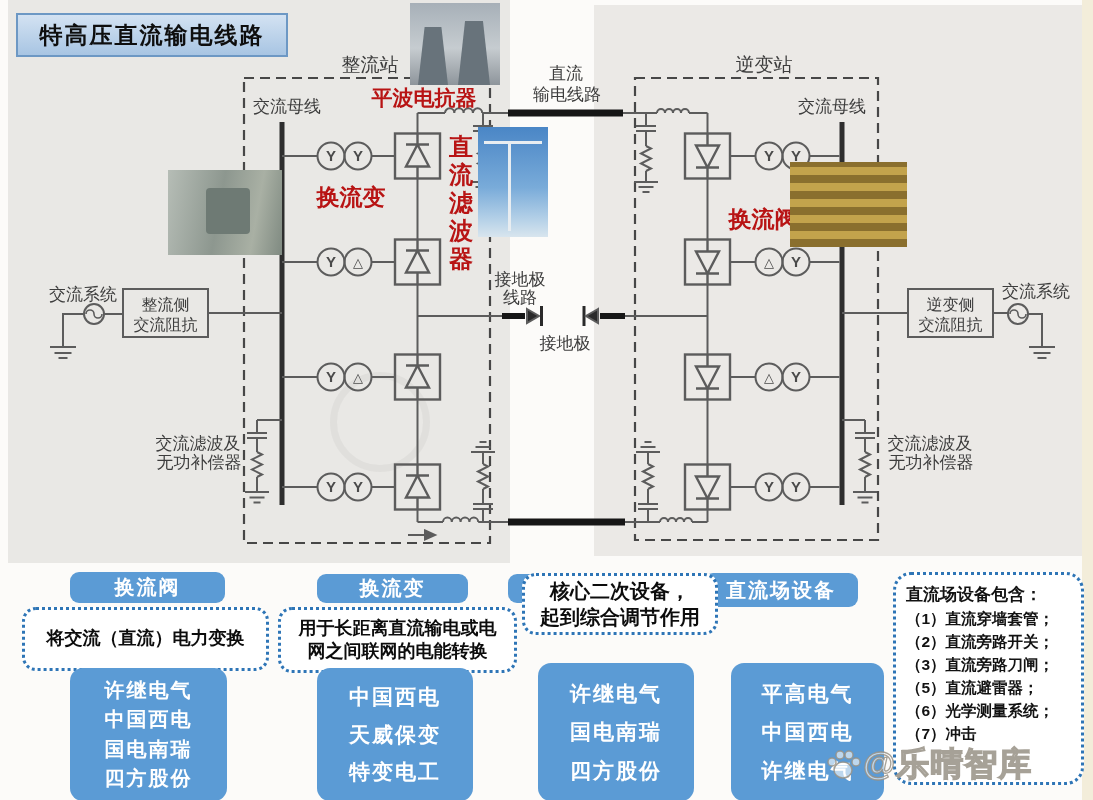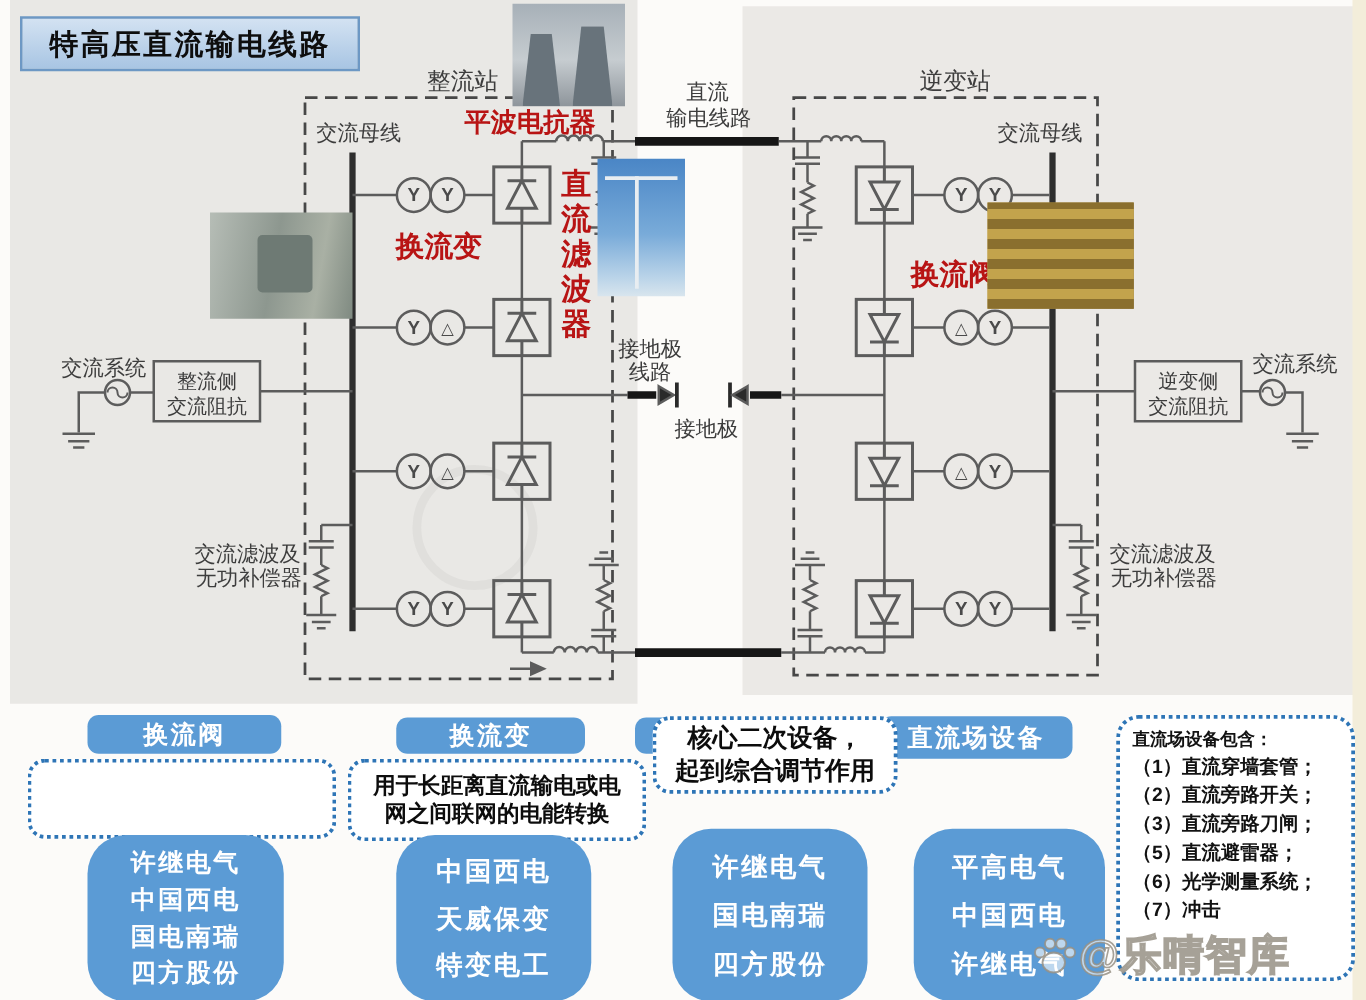--- a/index.html
+++ b/index.html
@@ -26,27 +26,27 @@
   .photo{position:absolute;z-index:4;overflow:hidden;}
   .tower-sil{position:absolute;bottom:0;background:#68737b;
              clip-path:polygon(22% 0,78% 0,100% 100%,0 100%);}
   .crane{position:absolute;background:#e8edf1;}
   
   .hdr{position:absolute;background:#5b9bd5;border-radius:9px;display:flex;align-items:center;
        justify-content:center;color:#fff;font-weight:bold;font-size:20px;letter-spacing:2px;z-index:5;}
   .descbox{position:absolute;background:#fff;border:3px dotted #2e75b6;border-radius:14px;
        display:flex;flex-direction:column;align-items:center;justify-content:center;
        color:#0c0c0c;font-weight:bold;font-size:18px;line-height:1.3;z-index:5;text-align:center;}
-  .compbox{position:absolute;background:#5b9bd5;border-radius:31px;display:flex;flex-direction:column;
+  .compbox{position:absolute;background:#5b9bd5;border-radius:13px;display:flex;flex-direction:column;
        align-items:center;justify-content:space-evenly;color:#fff;font-weight:bold;
        font-size:21px;letter-spacing:2px;z-index:5;padding:6px 0;}
   .dcbox{position:absolute;left:893px;top:572px;width:191px;height:213px;background:#fff;
        border:3px dotted #2e75b6;border-radius:18px;z-index:5;padding:8px 6px 4px 10px;
        box-sizing:border-box;color:#121212;font-weight:bold;}
-  .dcbox .dtitle{font-size:14px;margin-bottom:2px;}
+  .dcbox .dtitle{font-size:17px;margin-bottom:2px;}
   .dcbox .ditem{font-size:15.5px;line-height:1.48;}
   .watermark{position:absolute;left:825px;top:742px;display:flex;align-items:center;gap:2px;
        z-index:7;pointer-events:none;}
   .watermark .wtext{font-size:33px;font-weight:bold;color:rgba(255,255,255,0.6);
        -webkit-text-stroke:1.3px rgba(150,145,133,0.85);letter-spacing:1px;}
   .faintring{position:absolute;left:330px;top:372px;width:86px;height:86px;border-radius:50%;
        border:7px solid rgba(120,118,115,0.07);z-index:3;}
 </style>
 </head>
 <body>
@@ -285,20 +285,21 @@
       <span>换流变</span>
     </div>
   <div class="hdr" style="left:508px;top:574px;width:170px;height:29px">
       <span>控制保护</span>
     </div>
   <div class="hdr" style="left:704px;top:573px;width:154px;height:34px">
       <span>直流场设备</span>
     </div>
 
   <div class="descbox" style="left:22px;top:607px;width:241px;height:58px">
+    <div>将交流（直流）电力变换</div>
   </div>
   <div class="descbox" style="left:278px;top:607px;width:233px;height:60px">
     <div>用于长距离直流输电或电</div>
     <div>网之间联网的电能转换</div>
   </div>
   <div class="descbox" style="left:522px;top:573px;width:190px;height:56px;font-size:20px">
     <div>核心二次设备，</div>
     <div>起到综合调节作用</div>
   </div>
 

